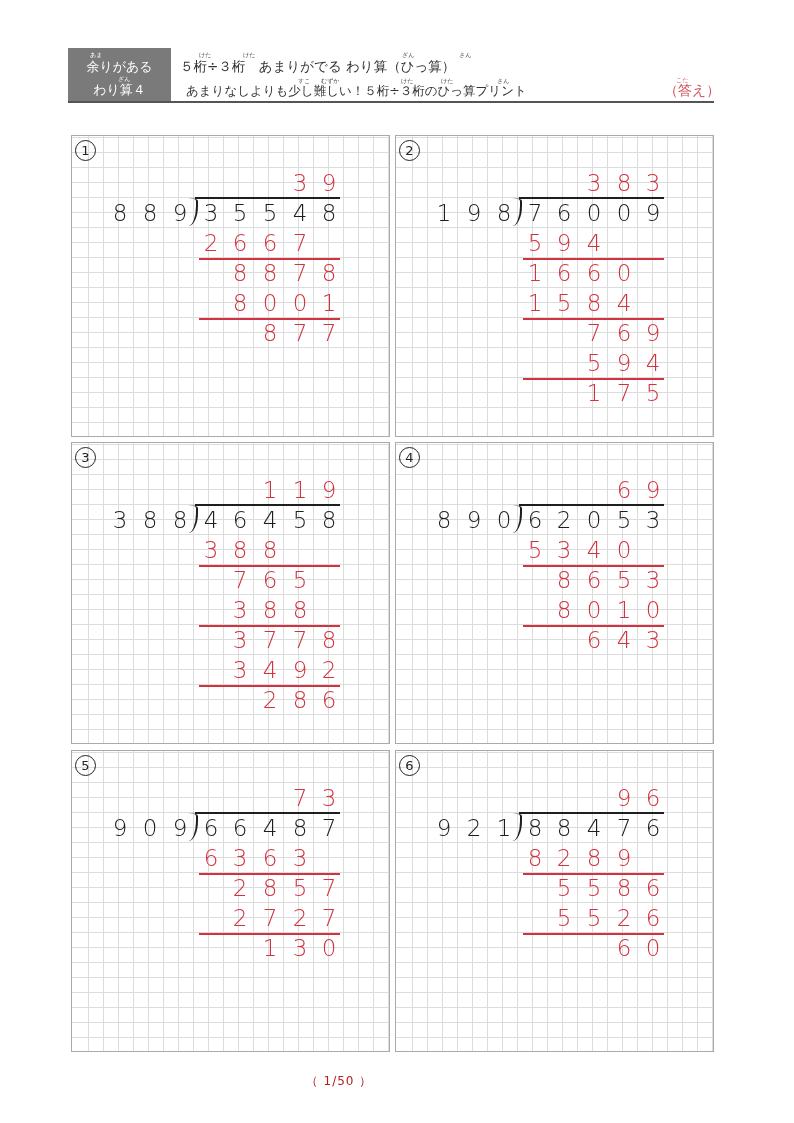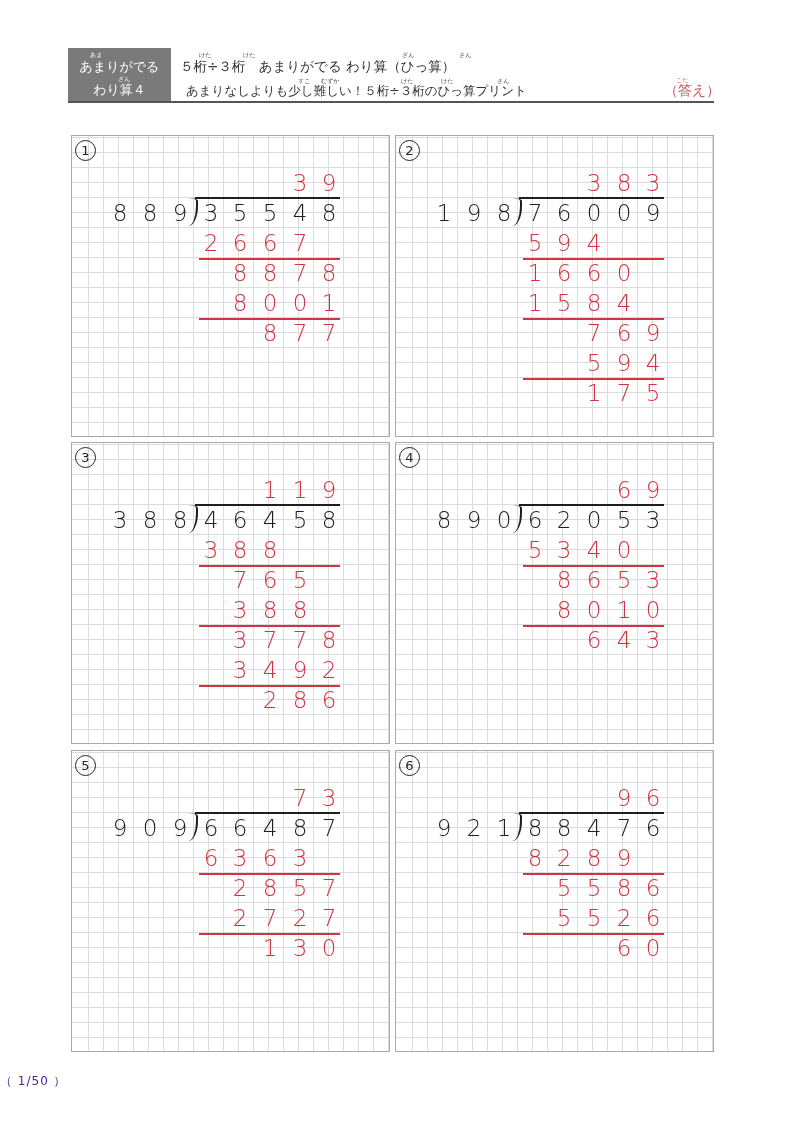--- a/index.html
+++ b/index.html
@@ -26,28 +26,28 @@
   .num-circle { position:absolute; left:3px; top:4px; width:19px; height:19px; border:1.3px solid #222;
                 border-radius:50%; font-size:13px; line-height:19px; text-align:center; color:#222; }
   .d { position:absolute; width:24px; margin-left:-12px; text-align:center; font-size:23px; line-height:28px;
        font-family:"DejaVu Sans", sans-serif; font-weight:300; }
   .black { color:#1e1e1e; }
   .red { color:#d23340; }
   .overline { position:absolute; height:2px; background:#1e1e1e; }
   .bracket { position:absolute; width:8px; height:28px; border-right:2px solid #1e1e1e;
              border-top-right-radius:14px 4px; border-bottom-right-radius:14px 28px; }
   .subline { position:absolute; height:1.6px; background:#d23340; }
-  .footer { position:absolute; left:0; width:678px; top:1073px; text-align:left; font-size:12px; color:#4c1d95; letter-spacing:1px; }
+  .footer { position:absolute; left:0; width:678px; top:1073px; text-align:center; font-size:12px; color:#b91c1c; letter-spacing:1px; }
 </style>
 </head>
 <body>
 
 <div class="hdr-box">
   <span class="ruby-s" style="left:22px;top:3px;">あま</span>
-  <div class="l1">あまりがでる</div>
+  <div class="l1">余りがある</div>
   <span class="ruby-s" style="left:50px;top:27px;">ざん</span>
   <div class="l2">わり算４</div>
 </div>
 
 <span class="furi" style="left:199px;top:51px;">けた</span>
 <span class="furi" style="left:243px;top:51px;">けた</span>
 <span class="furi" style="left:402px;top:51px;">ざん</span>
 <span class="furi" style="left:459px;top:51px;">さん</span>
 <div class="hdr-t1">５桁÷３桁　あまりがでる わり算（ひっ算）</div>
 

